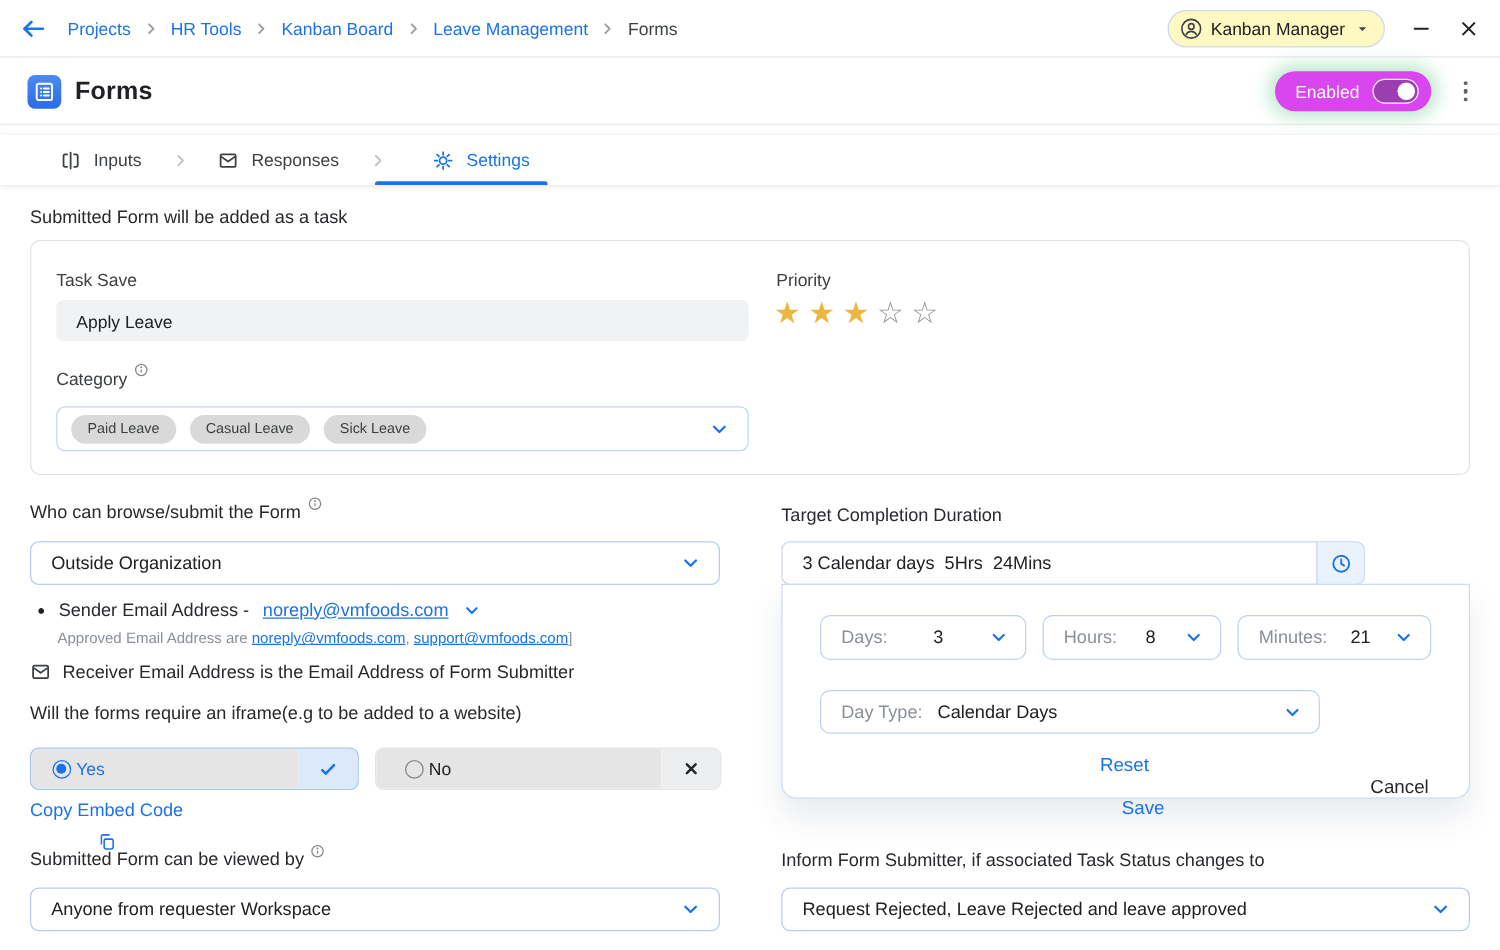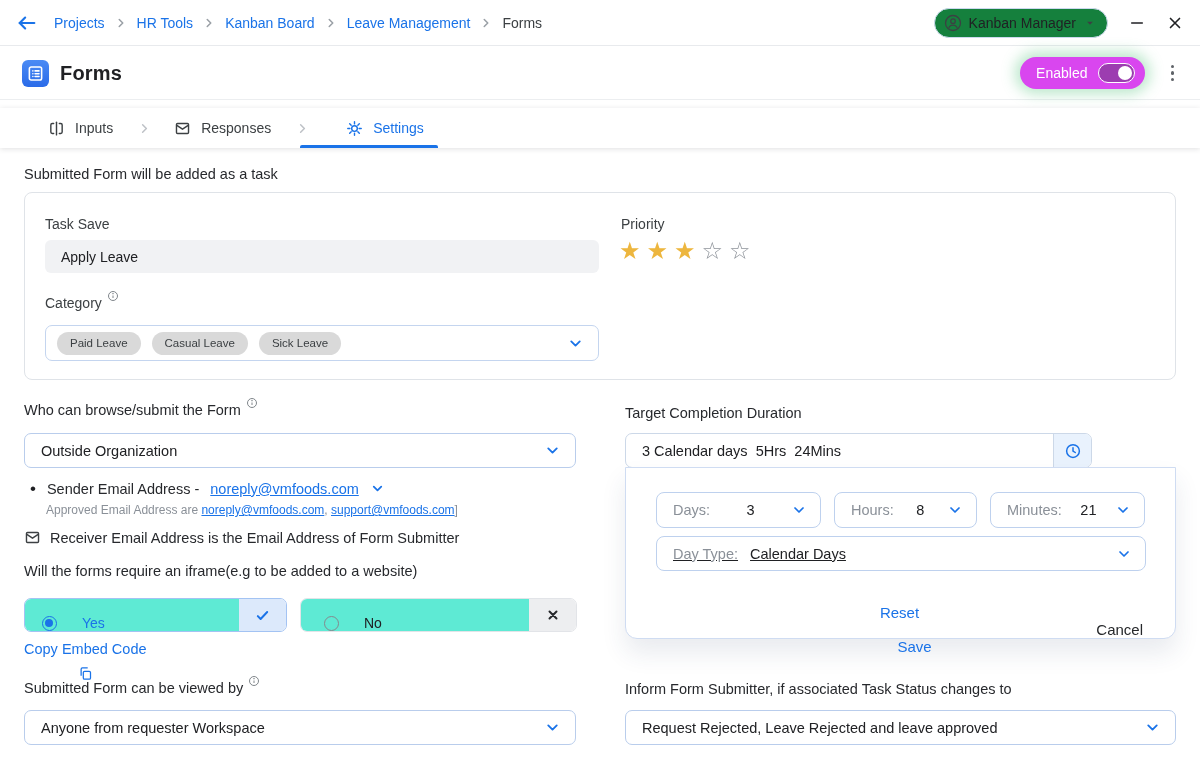--- a/index.html
+++ b/index.html
@@ -11,21 +11,21 @@
   
   .topbar { position:absolute; top:0; left:0; width:1200px; height:46px;
     border-bottom:1px solid #e8eaed; display:flex; align-items:center; padding:0 16px; }
   .back-btn { width:22px; height:22px; color:#1a73e8; margin-right:16px; cursor:pointer; }
   .crumbs { display:flex; align-items:center; gap:9px; font-size:14px; }
   .crumb { color:#1a73e8; cursor:pointer; }
   .crumb.current { color:#3c4043; cursor:default; }
   .crumb-sep { width:14px; height:14px; color:#9aa0a6; }
   .topbar-right { margin-left:auto; display:flex; align-items:center; }
   .user-pill { display:flex; align-items:center; gap:7px; height:30px; padding:0 10px 0 9px;
-    border:1px solid #ccd9ee; border-radius:16px; background:#15803d; cursor:pointer; }
+    border:1px solid #ccd9ee; border-radius:16px; background:#fef9c3; cursor:pointer; }
   .user-pill .p-icon { width:18px; height:18px; color:#3c4043; }
   .user-pill .p-label { font-size:14px; color:#202124; }
   .user-pill .p-caret { width:14px; height:14px; color:#3c4043; }
   .win-btn { width:18px; height:18px; color:#202124; margin-left:20px; cursor:pointer; }
 
   
   .header { position:absolute; top:47px; left:0; width:1200px; height:53px;
     border-bottom:1px solid #eceef0; display:flex; align-items:center; padding:0 22px; }
   .forms-badge { width:27px; height:27px; border-radius:6px;
     background:linear-gradient(180deg,#4b8bf5,#2a6be8); display:flex; align-items:center;
@@ -88,21 +88,21 @@
   .small-gray { font-size:12px; color:#8a9098; }
   .small-gray .link { font-size:12px; }
 
   .sender-row { left:30px; top:480px; display:flex; align-items:center; gap:11px; }
   .bullet { font-size:17px; line-height:1; color:#202124; }
   .mini-chev { width:15px; height:15px; color:#1a73e8; }
   .receiver-row { left:24px; top:529px; display:flex; align-items:center; gap:9px; }
   .receiver-row .env { width:17px; height:17px; color:#3c4043; }
 
   .choice-box { height:34px; border-radius:7px; display:flex; overflow:hidden; cursor:pointer; }
-  .choice-main { flex:1; display:flex; align-items:flex-end; gap:25px; background:#5eead4; }
+  .choice-main { flex:1; display:flex; align-items:center; gap:4px; background:#e5e5e5; }
   .choice-side { width:47px; display:flex; align-items:center; justify-content:center; }
   .yes-box { left:24px; top:598px; width:263px; border:1px solid #a3c3f3; }
   .yes-box .choice-main { padding-left:17px; }
   .yes-box .choice-label { color:#1a73e8; font-size:14px; }
   .yes-box .choice-side { background:#dce9fb; }
   .yes-box .choice-side svg { width:15px; height:15px; color:#1a73e8; }
   .no-box { left:300px; top:598px; width:277px; border:1px solid #e2e4e8; }
   .no-box .choice-main { padding-left:23px; }
   .no-box .choice-label { color:#202124; font-size:14px; }
   .no-box .choice-side { background:#edeef0; }
@@ -129,21 +129,21 @@
 
   .duration-panel { left:625px; top:467px; width:551px; height:172px; background:#fff;
     border:1px solid #cfdcf2; border-radius:0 0 12px 12px;
     box-shadow:0 14px 24px rgba(40,60,100,.10); }
   .dhm-row { position:absolute; left:30px; top:24px; display:flex; gap:13px; }
   .mini-sel { height:36px; border:1px solid #bed1ee; border-radius:8px; display:flex;
     align-items:center; padding:0 13px 0 16px; font-size:14.5px; cursor:pointer; }
   .mini-sel .m-label { color:#8a9098; }
   .mini-sel .m-value { color:#202124; margin:0 auto; padding:0 10px; }
   .mini-sel .chev { width:16px; height:16px; color:#1a73e8; }
-  .daytype-sel { position:absolute; left:30px; top:68px; width:490px; height:35px;text-decoration:underline; }
+  .daytype-sel { position:absolute; left:30px; top:84px; width:400px; height:35px; }
   .daytype-sel .m-label { font-size:14.5px; }
   .daytype-sel .m-value { margin:0 0 0 12px; padding:0; font-size:14.5px; }
   .panel-footer { position:absolute; left:30px; right:32px; top:136px; display:flex;
     align-items:center; font-size:15px;flex-direction:column; }
   .pf-reset { color:#1a73e8; cursor:pointer; }
   .pf-cancel { margin-left:auto; color:#26282b; cursor:pointer; }
   .pf-save { margin-left:30px; color:#1a73e8; cursor:pointer; }
 </style>
 </head>
 <body>

